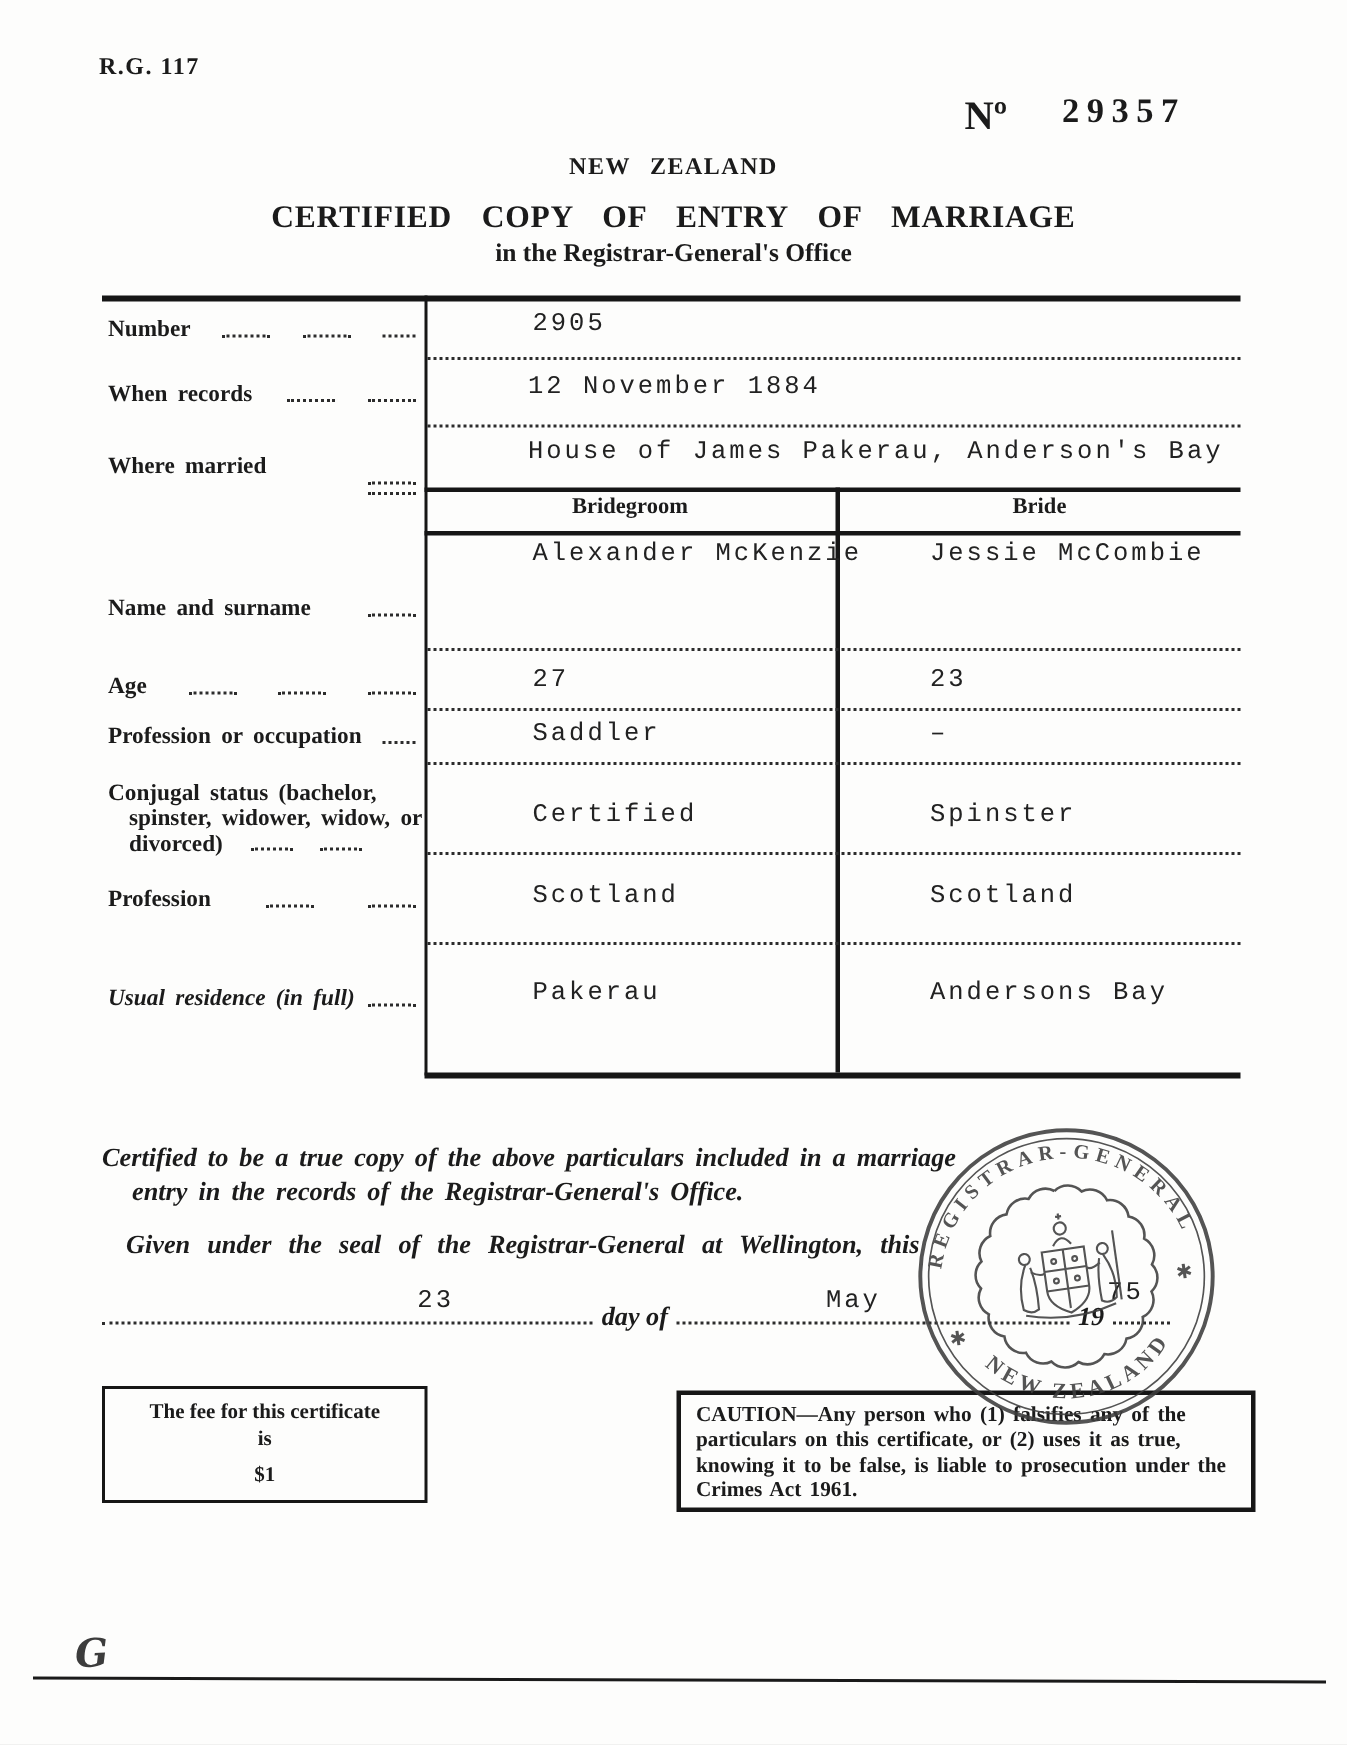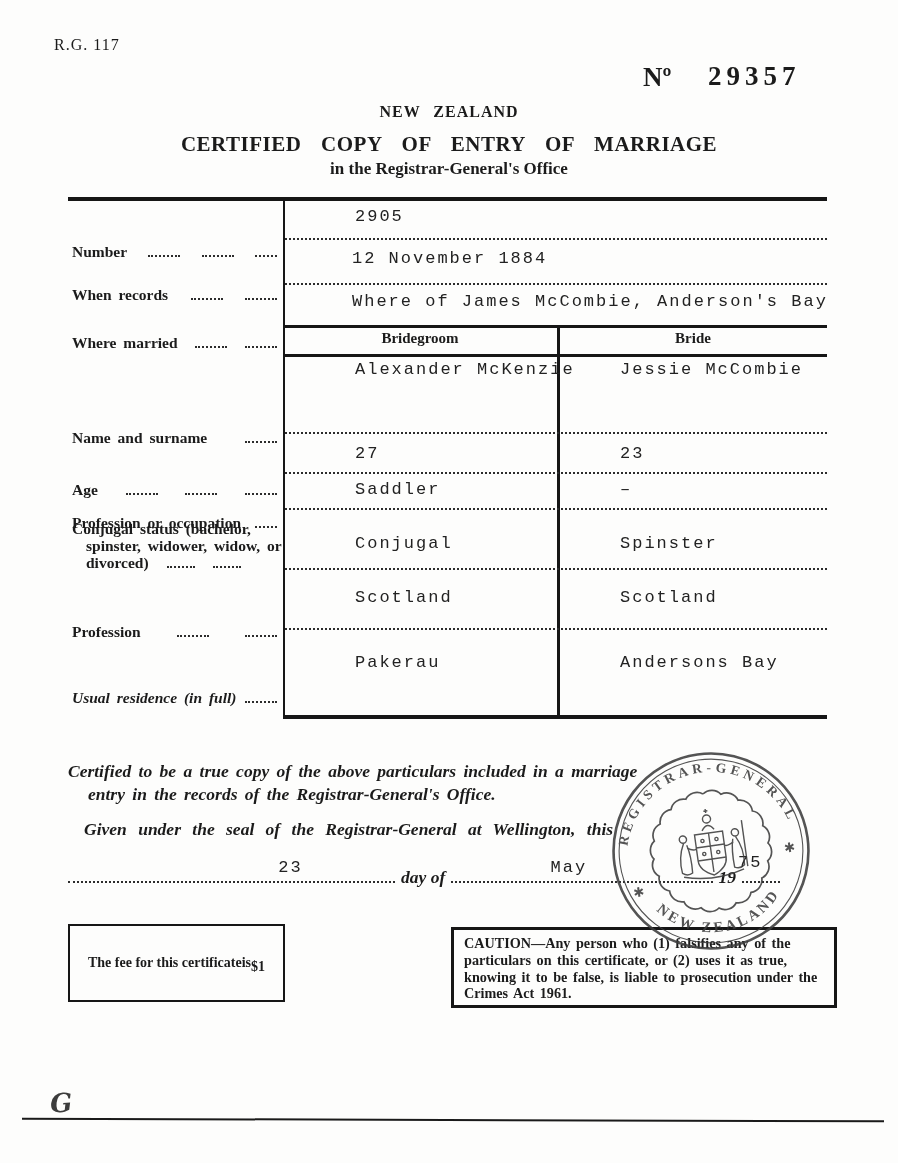--- a/index.html
+++ b/index.html
@@ -4,35 +4,35 @@
 <style>
   html,body{margin:0;padding:0;background:#e8e8e8;}
   .page{
     position:relative;width:898px;height:1163px;background:#fdfdfc;
     font-family:"Liberation Serif", serif;color:#1b1b1b;overflow:hidden;
     margin:0 auto;
   }
   .abs{position:absolute;}
 
   
-  .form-code{left:54px;top:36px;font-size:16px;font-weight:normal;letter-spacing:1px;}
+  .form-code{left:66px;top:36px;font-size:16px;font-weight:bold;letter-spacing:1px;}
   .certno-label{left:643px;top:62px;font-size:27px;font-weight:bold;}
-  .certno-value{left:708px;top:61px;font-size:27px;font-weight:bold;letter-spacing:5px;}
+  .certno-value{left:708px;top:61px;font-size:23px;font-weight:bold;letter-spacing:5px;}
   .country{left:0;top:103px;width:898px;text-align:center;font-size:16px;font-weight:bold;word-spacing:8px;letter-spacing:1px;}
   .doc-title{left:0;top:132px;width:898px;text-align:center;font-size:21px;font-weight:bold;word-spacing:14px;letter-spacing:.5px;}
   .doc-subtitle{left:0;top:159px;width:898px;text-align:center;font-size:17px;font-weight:600;}
 
   
   .tbl{left:68px;top:197px;width:759px;height:522px;}
   .hline{position:absolute;background:#161616;}
   .dotline{position:absolute;border-bottom:2px dotted #2c2c2c;height:0;}
   .vline{position:absolute;background:#161616;}
 
   .lblrow{position:absolute;left:4px;width:205px;display:flex;justify-content:space-between;align-items:baseline;
-          font-size:15.5px;font-weight:bold;word-spacing:3px;margin-top:32px;}
+          font-size:15.5px;font-weight:bold;word-spacing:3px;}
   .dots{width:32px;border-bottom:2px dotted #2c2c2c;height:1px;align-self:flex-end;margin-bottom:4px;}
   .dots.short{width:22px;}
   .lbl-multiline{position:absolute;left:4px;width:207px;font-size:15.5px;font-weight:bold;word-spacing:3px;
                  padding-left:14px;text-indent:-14px;line-height:1.1;}
   .lbl-multiline .dots-inline{display:inline-block;width:28px;border-bottom:2px dotted #2c2c2c;height:1px;margin-left:18px;}
 
   .typed{position:absolute;font-family:"Liberation Mono", monospace;font-size:17px;letter-spacing:2px;color:#222;white-space:nowrap;}
   .colhdr{position:absolute;font-size:15px;font-weight:bold;text-align:center;}
 
   
@@ -42,21 +42,21 @@
   .date-line{left:68px;top:846px;width:712px;height:42px;display:flex;align-items:flex-end;}
   .dseg{position:relative;border-bottom:2px dotted #2c2c2c;height:0;align-self:flex-end;margin-bottom:5px;}
   .dseg .typed-above{position:absolute;font-family:"Liberation Mono", monospace;font-size:17px;letter-spacing:2px;color:#222;white-space:nowrap;}
   .dayof,.yearpfx{font-size:17.5px;font-weight:bold;font-style:italic;white-space:nowrap;margin:0 6px;}
 
   
   .seal{left:608px;top:748px;width:206px;height:206px;transform:rotate(-8deg);z-index:5;opacity:.88;}
 
   
   .fee-box{left:68px;top:924px;width:213px;height:74px;border:2.5px solid #161616;
-           display:flex;flex-direction:row;align-items:center;justify-content:center;
+           display:flex;flex-direction:column;align-items:center;justify-content:center;
            font-size:14px;font-weight:bold;text-align:right;line-height:1.25;}
   .fee-amount{margin-top:7px;}
   .caution-box{left:451px;top:927px;width:360px;height:66px;border:3px solid #161616;
                padding:5px 10px 4px 10px;font-size:14.2px;font-weight:bold;line-height:1.18;
                text-align:left;word-spacing:2px;}
 
   
   .footer-line{left:22px;top:1119px;width:862px;height:2.4px;background:#1a1a1a;transform:rotate(.18deg);}
   .footer-mark{left:50px;top:1088px;font-size:26px;font-style:italic;font-weight:600;color:#3c3c3c;
                font-family:"DejaVu Serif", serif;transform:rotate(-4deg);}
@@ -93,21 +93,21 @@
       <span>Number</span>
       <span class="dots"></span>
       <span class="dots"></span>
       <span class="dots short"></span>
     </div>
     <div class="lblrow" style="top:57px;">
       <span>When records</span>
       <span class="dots"></span>
       <span class="dots"></span>
     </div>
-    <div class="lblrow" style="top:105px;">
+    <div class="lblrow" style="top:105px;flex-direction:column;">
       <span>Where married</span>
       <span class="dots"></span>
       <span class="dots"></span>
     </div>
     <div class="lblrow" style="top:200px;">
       <span>Name and surname</span>
       <span class="dots"></span>
     </div>
     <div class="lblrow" style="top:252px;">
       <span>Age</span>
@@ -127,32 +127,32 @@
       <span class="dots"></span>
       <span class="dots"></span>
     </div>
     <div class="lblrow" style="top:460px;font-style:italic;">
       <span>Usual residence (in full)</span>
       <span class="dots"></span>
     </div>
 
     <div class="typed" style="left:287px;top:10px;">2905</div>
     <div class="typed" style="left:284px;top:52px;">12 November 1884</div>
-    <div class="typed" style="left:284px;top:95px;">Where of James McCombie, Anderson's Bay</div>
+    <div class="typed" style="left:284px;top:95px;">House of James Pakerau, Anderson's Bay</div>
 
     <div class="colhdr" style="left:491px;top:133px;width:268px;">Bride</div>
     <div class="colhdr" style="left:215px;top:133px;width:274px;">Bridegroom</div>
 
     <div class="typed" style="left:287px;top:163px;">Alexander McKenzie</div>
     <div class="typed" style="left:552px;top:163px;">Jessie McCombie</div>
     <div class="typed" style="left:287px;top:247px;">27</div>
     <div class="typed" style="left:552px;top:247px;">23</div>
     <div class="typed" style="left:287px;top:283px;">Saddler</div>
     <div class="typed" style="left:552px;top:283px;">–</div>
-    <div class="typed" style="left:287px;top:337px;">Conjugal</div>
+    <div class="typed" style="left:287px;top:337px;">Certified</div>
     <div class="typed" style="left:552px;top:337px;">Spinster</div>
     <div class="typed" style="left:287px;top:391px;">Scotland</div>
     <div class="typed" style="left:552px;top:391px;">Scotland</div>
     <div class="typed" style="left:287px;top:456px;">Pakerau</div>
     <div class="typed" style="left:552px;top:456px;">Andersons Bay</div>
   </div>
 
   <div class="abs cert-statement">Certified to be a true copy of the above particulars included in a marriage entry in the records of the Registrar-General's Office.</div>
   <div class="abs given-line">Given under the seal of the Registrar-General at Wellington, this</div>
 

